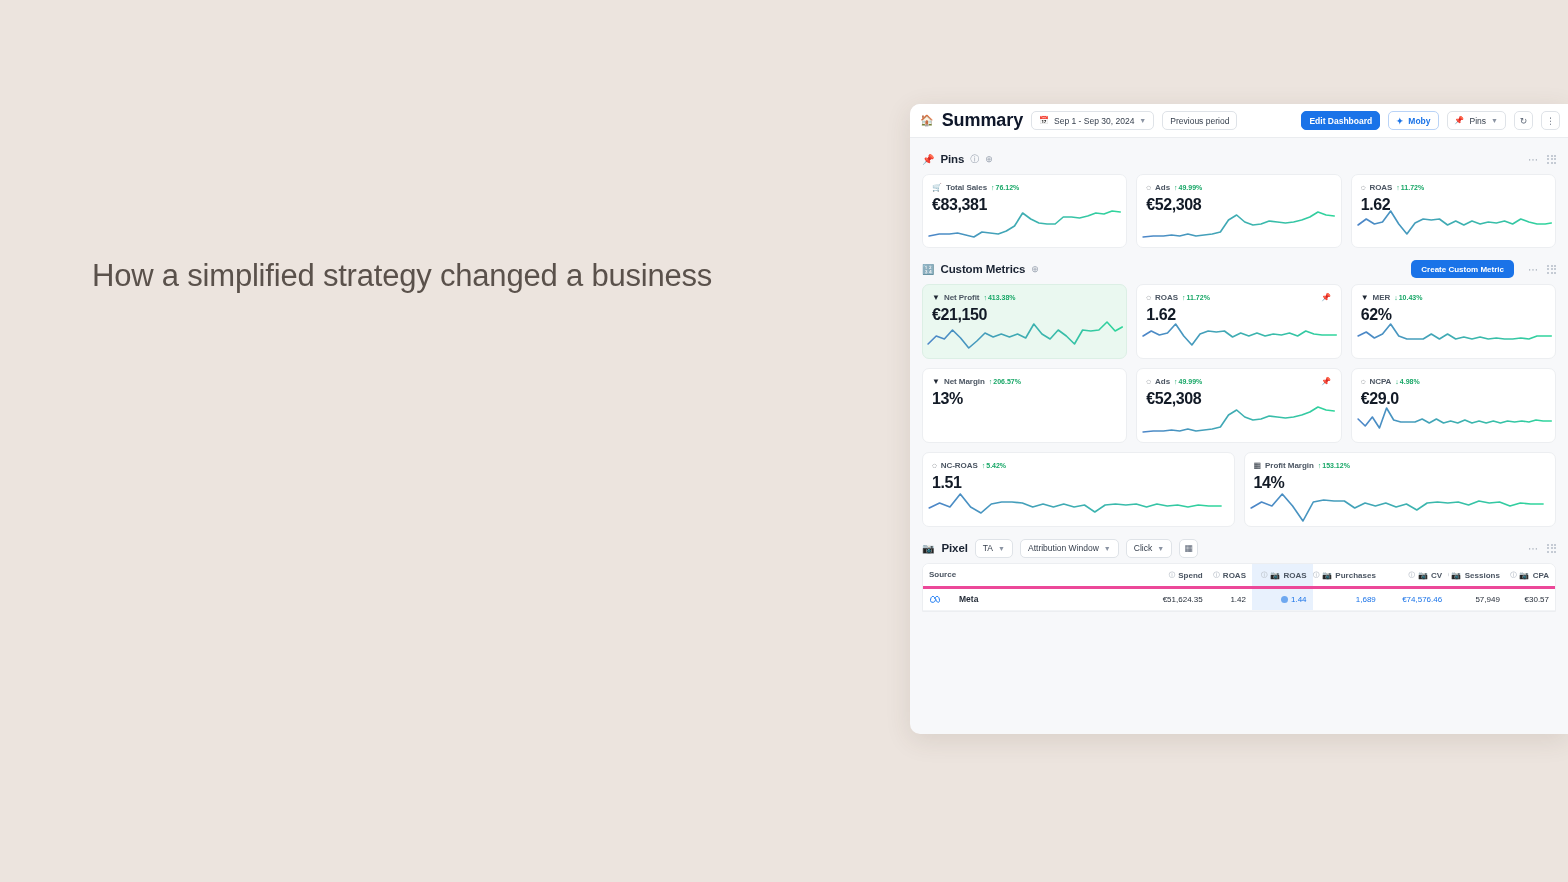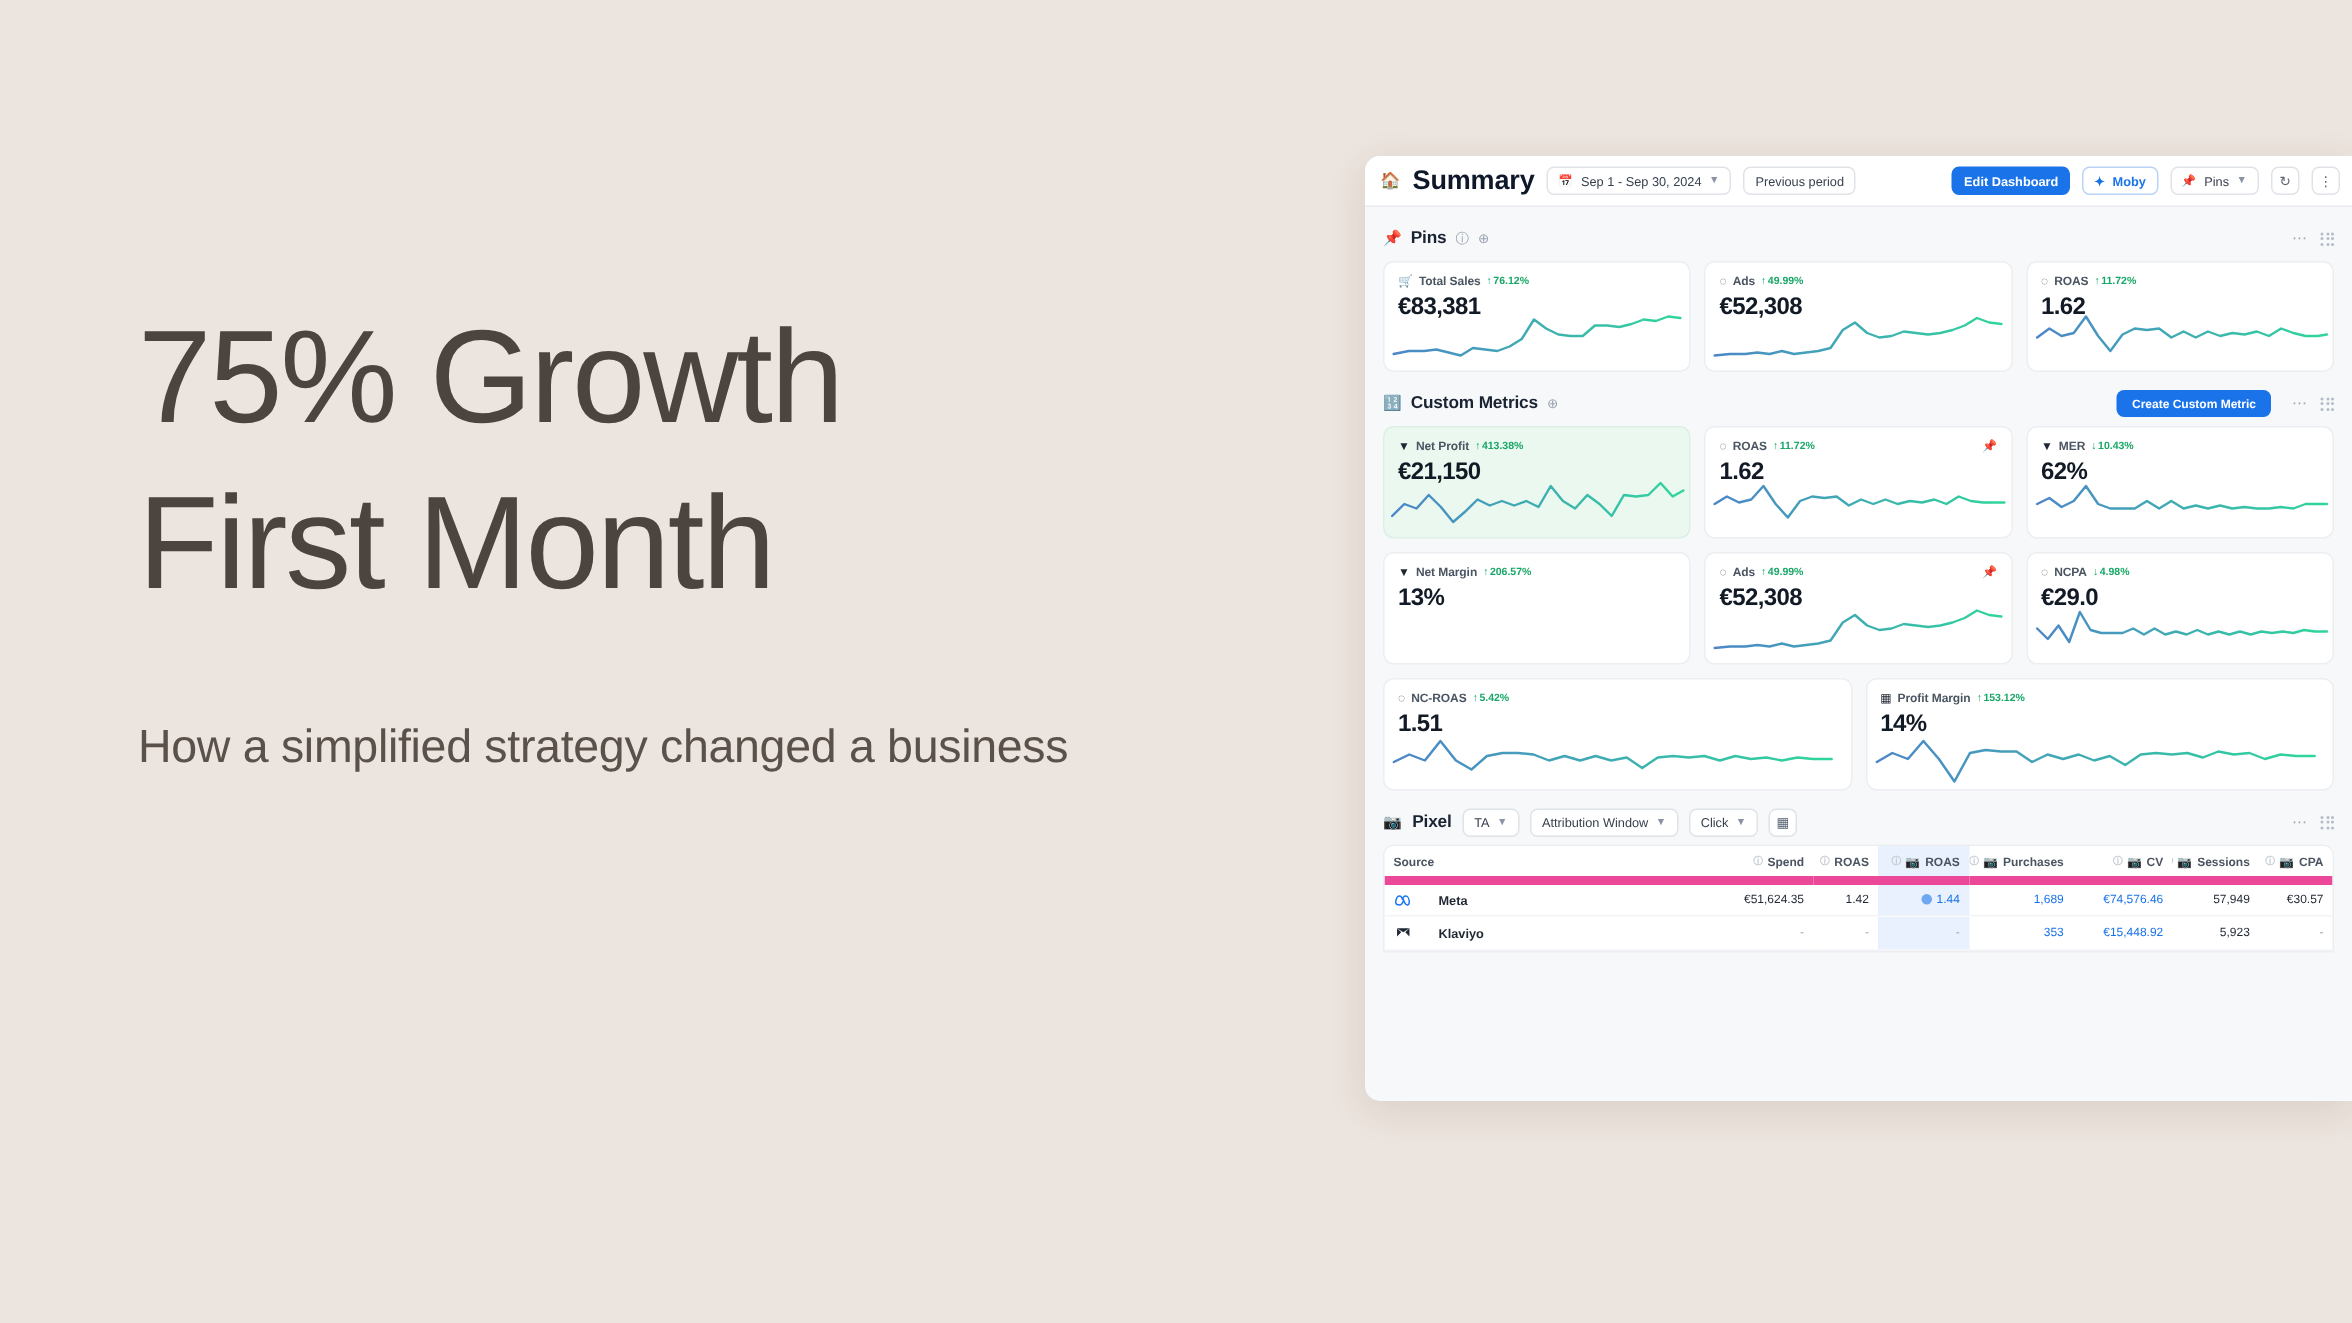--- a/index.html
+++ b/index.html
@@ -126,41 +126,39 @@
   .delta.down { color:#18a767; }
   .pin-mark { margin-left:auto; color:#1a73e8; font-size:8px; }
   .m-value { font-size:16px; font-weight:600; color:#121a26; margin-top:3px; letter-spacing:-.4px; }
   .spark { position:absolute; left:0; right:0; bottom:0; height:44px; }
   .spark svg { width:100%; height:100%; display:block; }
 
   
   .ptable { background:#fff; border:1px solid #eceef1; border-radius:7px 7px 0 0; overflow:hidden; }
   table { width:100%; border-collapse:collapse; table-layout:fixed; }
   th, td { font-size:8px; padding:0 6px; height:23px; text-align:right; white-space:nowrap; overflow:hidden; }
-  th { color:#4b5562; font-weight:600; border-bottom:6px solid #ec4899; background:#fff; }
+  th { color:#4b5562; font-weight:600; border-bottom:3px solid #ec4899; background:#fff; }
   td { color:#1f2733; border-bottom:1px solid #f2f4f6; }
   th.src, td.src { text-align:left; width:38%; }
   td.src { font-weight:700; font-size:8.5px; }
   .th-in { display:inline-flex; align-items:center; gap:3px; justify-content:flex-end; width:100%; }
   .th-q { color:#c2c8d0; font-size:6.5px; }
   .col-hl { background:#e8f1fd; }
   td.blue { color:#1a73e8;padding-left:16px; }
   .srccell { display:flex; align-items:center; gap:18px; }
   .srclogo { width:12px; height:12px; display:inline-flex; align-items:center; justify-content:center; }
   .muted { color:#9aa3b0; }
   .badge-dot { display:inline-block; width:7px; height:7px; border-radius:50%; background:#6ea8f0; margin-right:3px; vertical-align:-1px;}
 </style>
 </head>
 <body>
 
 <div class="page">
 
   <div class="hero">
-    <h1 class="hero-title">75% Growth
-First Month</h1>
     <p class="hero-sub">How a simplified strategy changed a business</p>
   </div>
 
   <div class="dash">
 
     <div class="topbar">
       <span style="font-size:11px;color:#2b3442;">🏠</span>
       <span class="tb-title">Summary</span>
       <span class="pill">
         <span style="font-size:8px;">📅</span>
@@ -544,40 +542,19 @@
                 </span>
               </td>
               <td>€51,624.35</td>
               <td>1.42</td>
               <td class="col-hl blue"><span class="badge-dot"></span><span>1.44</span></td>
               <td class="blue">1,689</td>
               <td class="blue">€74,576.46</td>
               <td>57,949</td>
               <td>€30.57</td>
             </tr>
-            <tr>
-              <td class="src">
-                <span class="srccell">
-                  <span class="srclogo">
-                    <svg viewBox="0 0 16 16" width="11" height="11">
-                        <path d="M2 4h12l-6 4z" fill="#1f2733"></path>
-                        <path d="M2 4v8l4-4z" fill="#1f2733"></path>
-                        <path d="M14 4v8l-4-4z" fill="#1f2733"></path>
-                      </svg>
-                  </span>
-                  <span>Klaviyo</span>
-                </span>
-              </td>
-              <td class="muted">-</td>
-              <td class="muted">-</td>
-              <td class="col-hl muted">-</td>
-              <td class="blue">353</td>
-              <td class="blue">€15,448.92</td>
-              <td>5,923</td>
-              <td class="muted">-</td>
-            </tr>
           </tbody>
         </table>
       </div>
     </div>
 
   </div>
 </div>
 
 </body></html>

